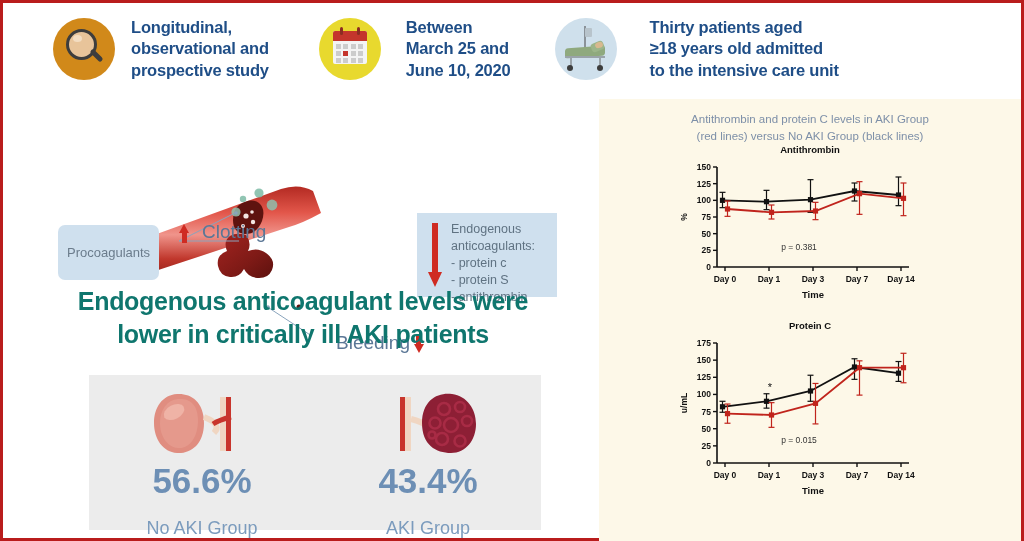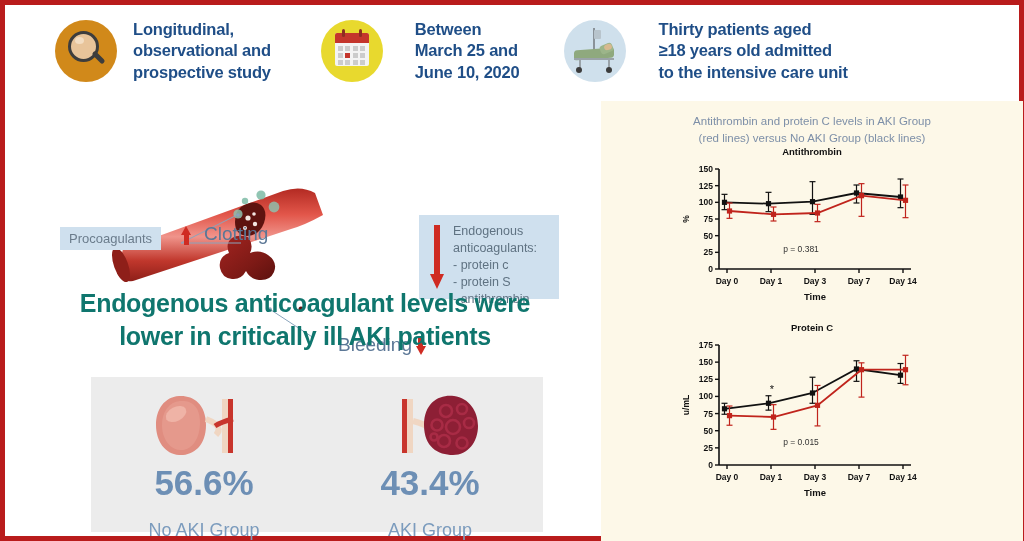--- a/index.html
+++ b/index.html
@@ -1,20 +1,20 @@
 <!DOCTYPE html>
 <html><head>
 <meta charset="utf-8">
 <style>
   html,body{margin:0;padding:0;background:#fff;}
   body{width:1024px;height:541px;overflow:hidden;
        font-family:"Liberation Sans",sans-serif;}
 
   #poster{position:relative;width:1024px;height:541px;box-sizing:border-box;
-          border:5px solid #b91c1c;background:#ffffff;}
+          border:3px solid #b91c1c;background:#ffffff;}
 
   
   .header{position:absolute;left:0;top:0;width:1018px;height:92px;
           display:flex;align-items:center;}
   .hdr-item{display:flex;align-items:center;}
   .hdr-icon{border-radius:50%;flex:0 0 auto;position:relative;}
   .hdr-text{font-size:16.5px;font-weight:bold;color:#1f4e87;line-height:1.28;
             letter-spacing:-0.2px;white-space:pre-line;}
 
   
@@ -49,21 +49,21 @@
        background:#d8b98f;border-radius:50%;transform:rotate(-20deg);}
   .ic-bed .frame{position:absolute;left:10px;top:38px;width:40px;height:2px;background:#9aa3a9;}
   .ic-bed .leg{position:absolute;width:2px;height:9px;background:#9aa3a9;top:40px;}
   .ic-bed .wheel{position:absolute;width:6px;height:6px;border-radius:50%;
        background:#3c3c3c;top:47px;}
 
   
   .vessel-area{position:absolute;left:0;top:92px;width:596px;height:240px;}
 
   .tag-proco{position:absolute;left:55px;top:130px;background:#cfe0ee;
-       padding:4px 9px;font-size:13px;color:#6b7c8c;}
+       padding:20px 9px;font-size:13px;color:#6b7c8c;border-radius:7px;}
   .lbl-clot{position:absolute;left:176px;top:126px;font-size:19px;color:#5b7796;
        display:flex;align-items:center;gap:13px;}
   .lbl-bleed{position:absolute;left:333px;top:237px;font-size:19px;color:#5b7796;
        display:flex;align-items:center;gap:4px;}
   .arw-up{display:inline-block;width:0;height:0;position:relative;
        border-left:5px solid transparent;border-right:5px solid transparent;
        border-bottom:9px solid #cf2b22;top:-4px;}
   .arw-up:after{content:"";position:absolute;left:-2.5px;top:9px;width:5px;height:10px;background:#cf2b22;}
   .arw-dn{display:inline-block;width:0;height:0;position:relative;
        border-left:5px solid transparent;border-right:5px solid transparent;
@@ -132,21 +132,21 @@
               <i></i>
             <i></i>
               <i></i>
               <i></i>
               <i></i>
           </span>
         </span>
         <span class="ring" style="left:21px;top:9px;"></span>
         <span class="ring" style="left:38px;top:9px;"></span>
       </div>
-      <div class="hdr-text" style="margin-left:32px;">Between
+      <div class="hdr-text" style="margin-left:25px;">Between
 March 25 and
 June 10, 2020</div>
     </div>
 
     <div class="hdr-item" style="margin-left:44px;">
       <div class="hdr-icon ic-bed">
         <span class="pole"></span>
           <span class="bag"></span>
         <span class="mat"></span>
           <span class="head"></span>

